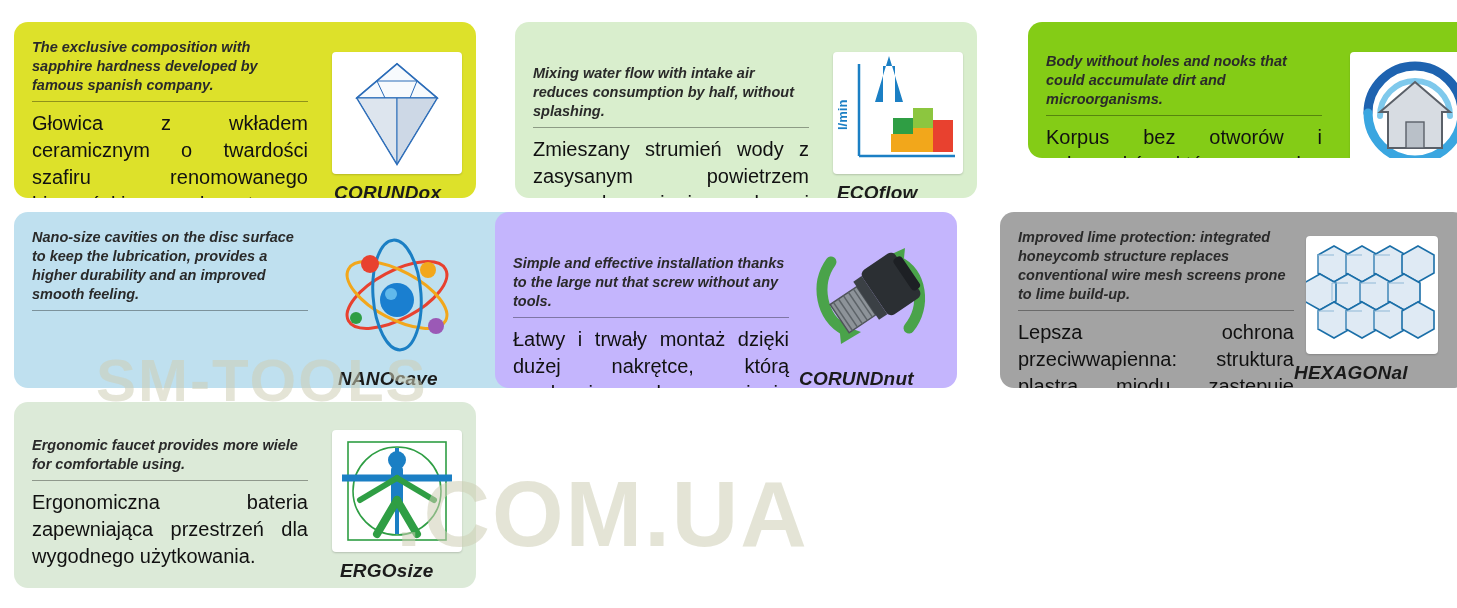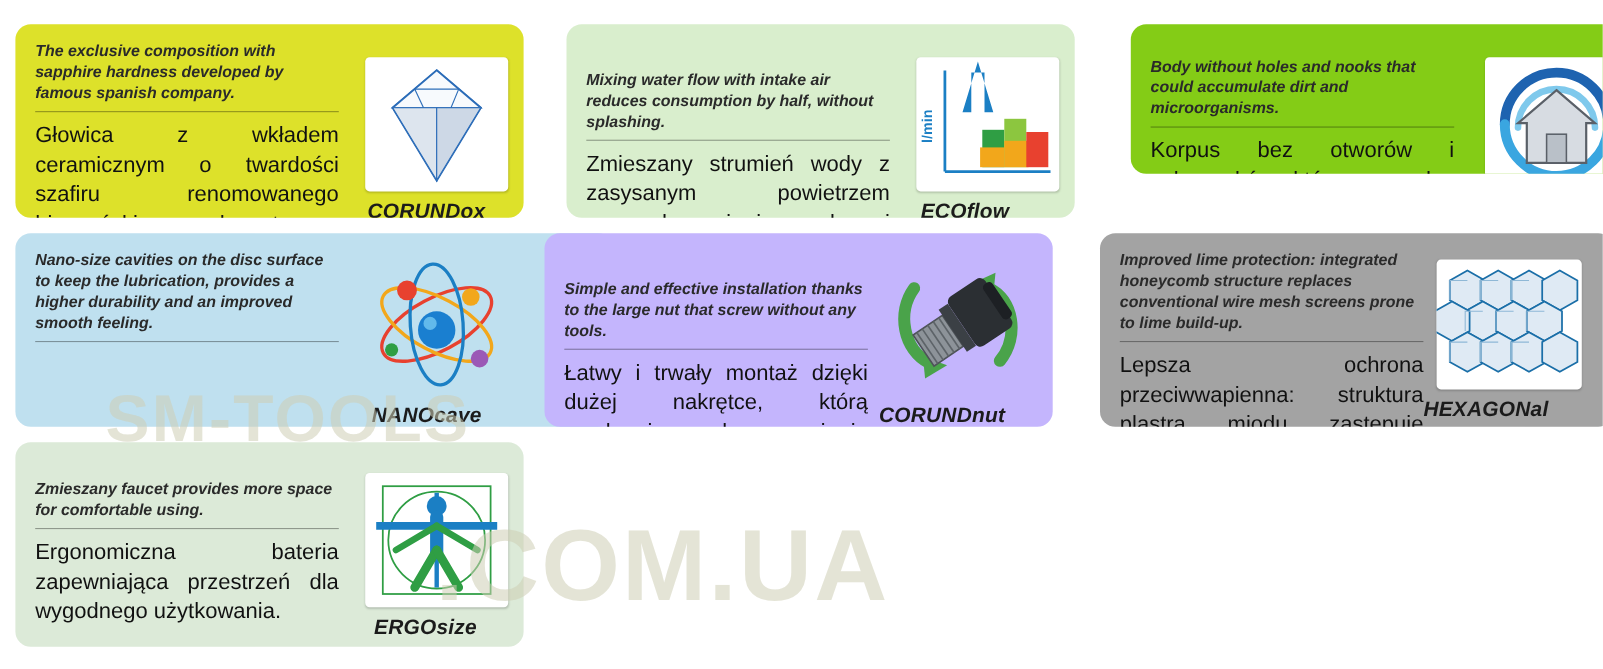--- a/index.html
+++ b/index.html
@@ -262,21 +262,21 @@
         </g>
       </svg>
     </div>
     <div class="brand" style="left:294px; top:150px; color:#1b1b1b;">
       <span>HEXAGON</span><span class="b2">al</span>
     </div>
   </div>
 
   <div class="card" id="card-ergosize">
     <div class="text-col" style="top:34px;">
-      <p class="eng">Zmieszany faucet provides more space for comfortable using.</p>
+      <p class="eng">Ergonomic faucet provides more wiele for comfortable using.</p>
       <div class="divider"></div>
       <p class="pol">Ergonomiczna bateria zapewniająca przestrzeń dla wygodnego użytkowania.</p>
     </div>
     <div class="icon-box" style="left:318px; top:28px; width:130px; height:122px;">
       <svg width="130" height="122" viewBox="0 0 130 122">
         <rect x="16" y="12" width="98" height="98" fill="none" stroke="#2f9e44" stroke-width="1.6"></rect>
         <circle cx="65" cy="61" r="44" fill="none" stroke="#2f9e44" stroke-width="1.6"></circle>
         <line x1="10" y1="48" x2="120" y2="48" stroke="#1b7fc4" stroke-width="7"></line>
         <line x1="65" y1="18" x2="65" y2="104" stroke="#1b7fc4" stroke-width="4"></line>
         <circle cx="65" cy="30" r="9" fill="#1b7fc4"></circle>

